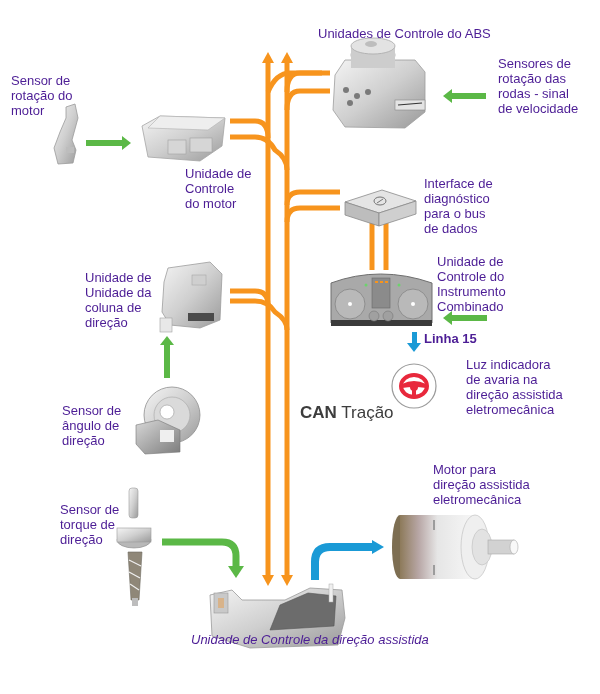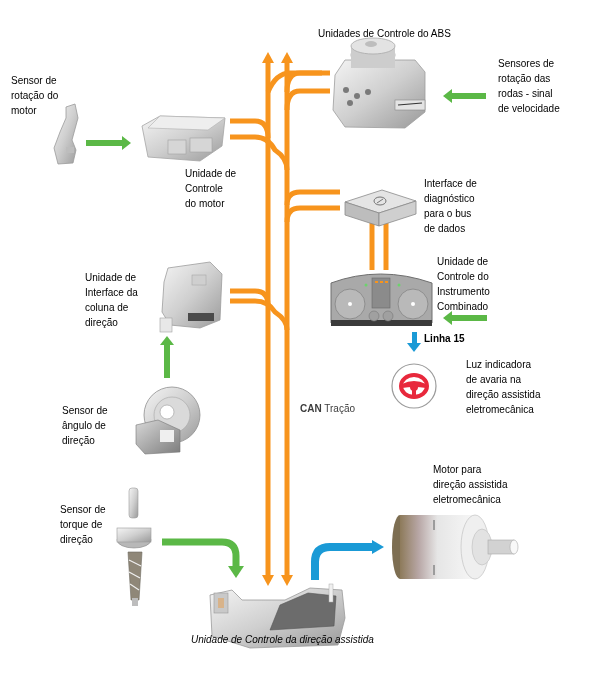--- a/index.html
+++ b/index.html
@@ -1,21 +1,21 @@
 <!DOCTYPE html>
 <html><head>
 <meta charset="utf-8">
 <style>
   html, body { margin: 0; padding: 0; background: #ffffff; }
   body { width: 600px; height: 694px; position: relative; overflow: hidden;
          font-family: "Liberation Sans", sans-serif; color: #3a3a3a; }
-  .lbl { position: absolute; font-size: 10px; line-height: 15px; color: #000000; white-space: nowrap; }
+  .lbl { position: absolute; font-size: 13px; line-height: 15px; color: #4c1d95; white-space: nowrap; }
   .lbl span { display: block; }
   svg.canvas { position: absolute; left: 0; top: 0; }
-  .can-label { position: absolute; left: 300px; top: 403px; font-size: 10px; color: #3d3d3d; }
+  .can-label { position: absolute; left: 300px; top: 403px; font-size: 17px; color: #3d3d3d; }
   .can-label b { font-weight: bold; }
 </style>
 </head>
 <body>
 
 <svg class="canvas" width="600" height="694" viewBox="0 0 600 694">
   <defs>
     <linearGradient id="metal" x1="0" y1="0" x2="1" y2="1">
       <stop offset="0" stop-color="#f4f4f4"></stop>
         <stop offset="0.5" stop-color="#cfcfcf"></stop>
@@ -238,21 +238,21 @@
 
 <div class="lbl" style="left:466px; top:357px;">
   <span>Luz indicadora</span>
   <span>de avaria na</span>
   <span>direção assistida</span>
   <span>eletromecânica</span>
 </div>
 
 <div class="lbl" style="left:85px; top:270px;">
   <span>Unidade de</span>
-  <span>Interface da</span>
+  <span>Unidade da</span>
   <span>coluna de</span>
   <span>direção</span>
 </div>
 
 <div class="lbl" style="left:62px; top:403px;">
   <span>Sensor de</span>
   <span>ângulo de</span>
   <span>direção</span>
 </div>
 

